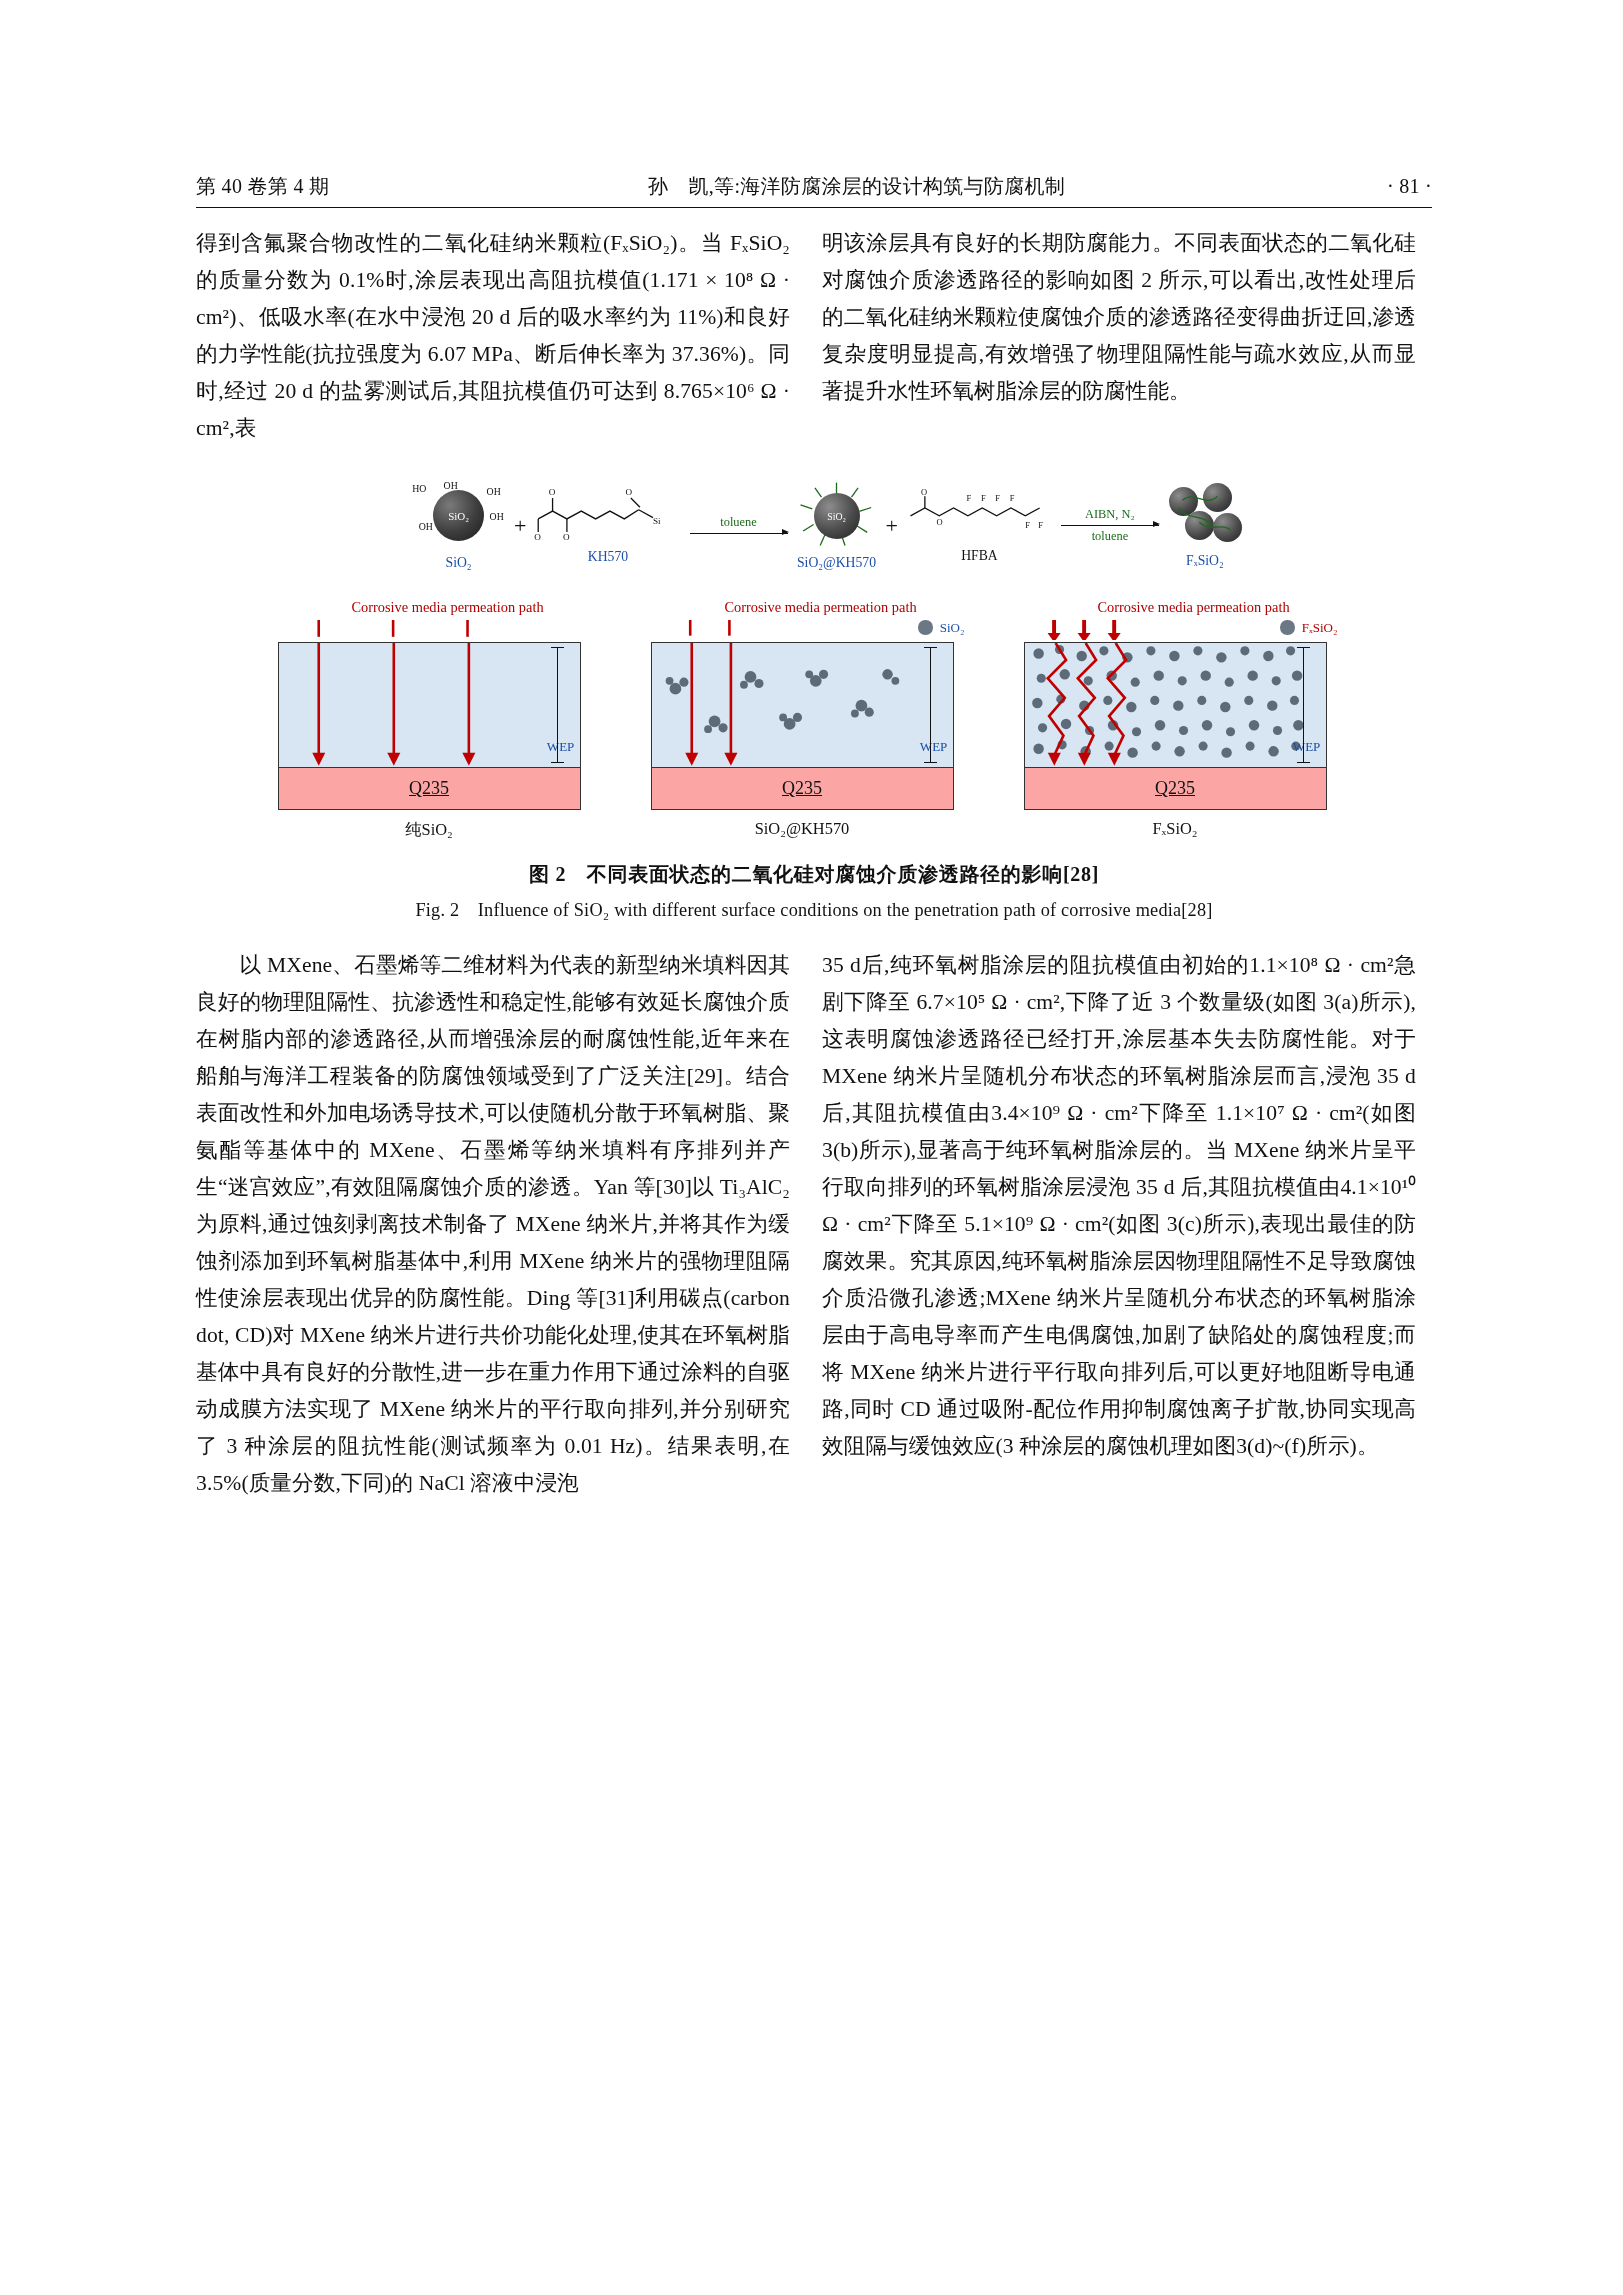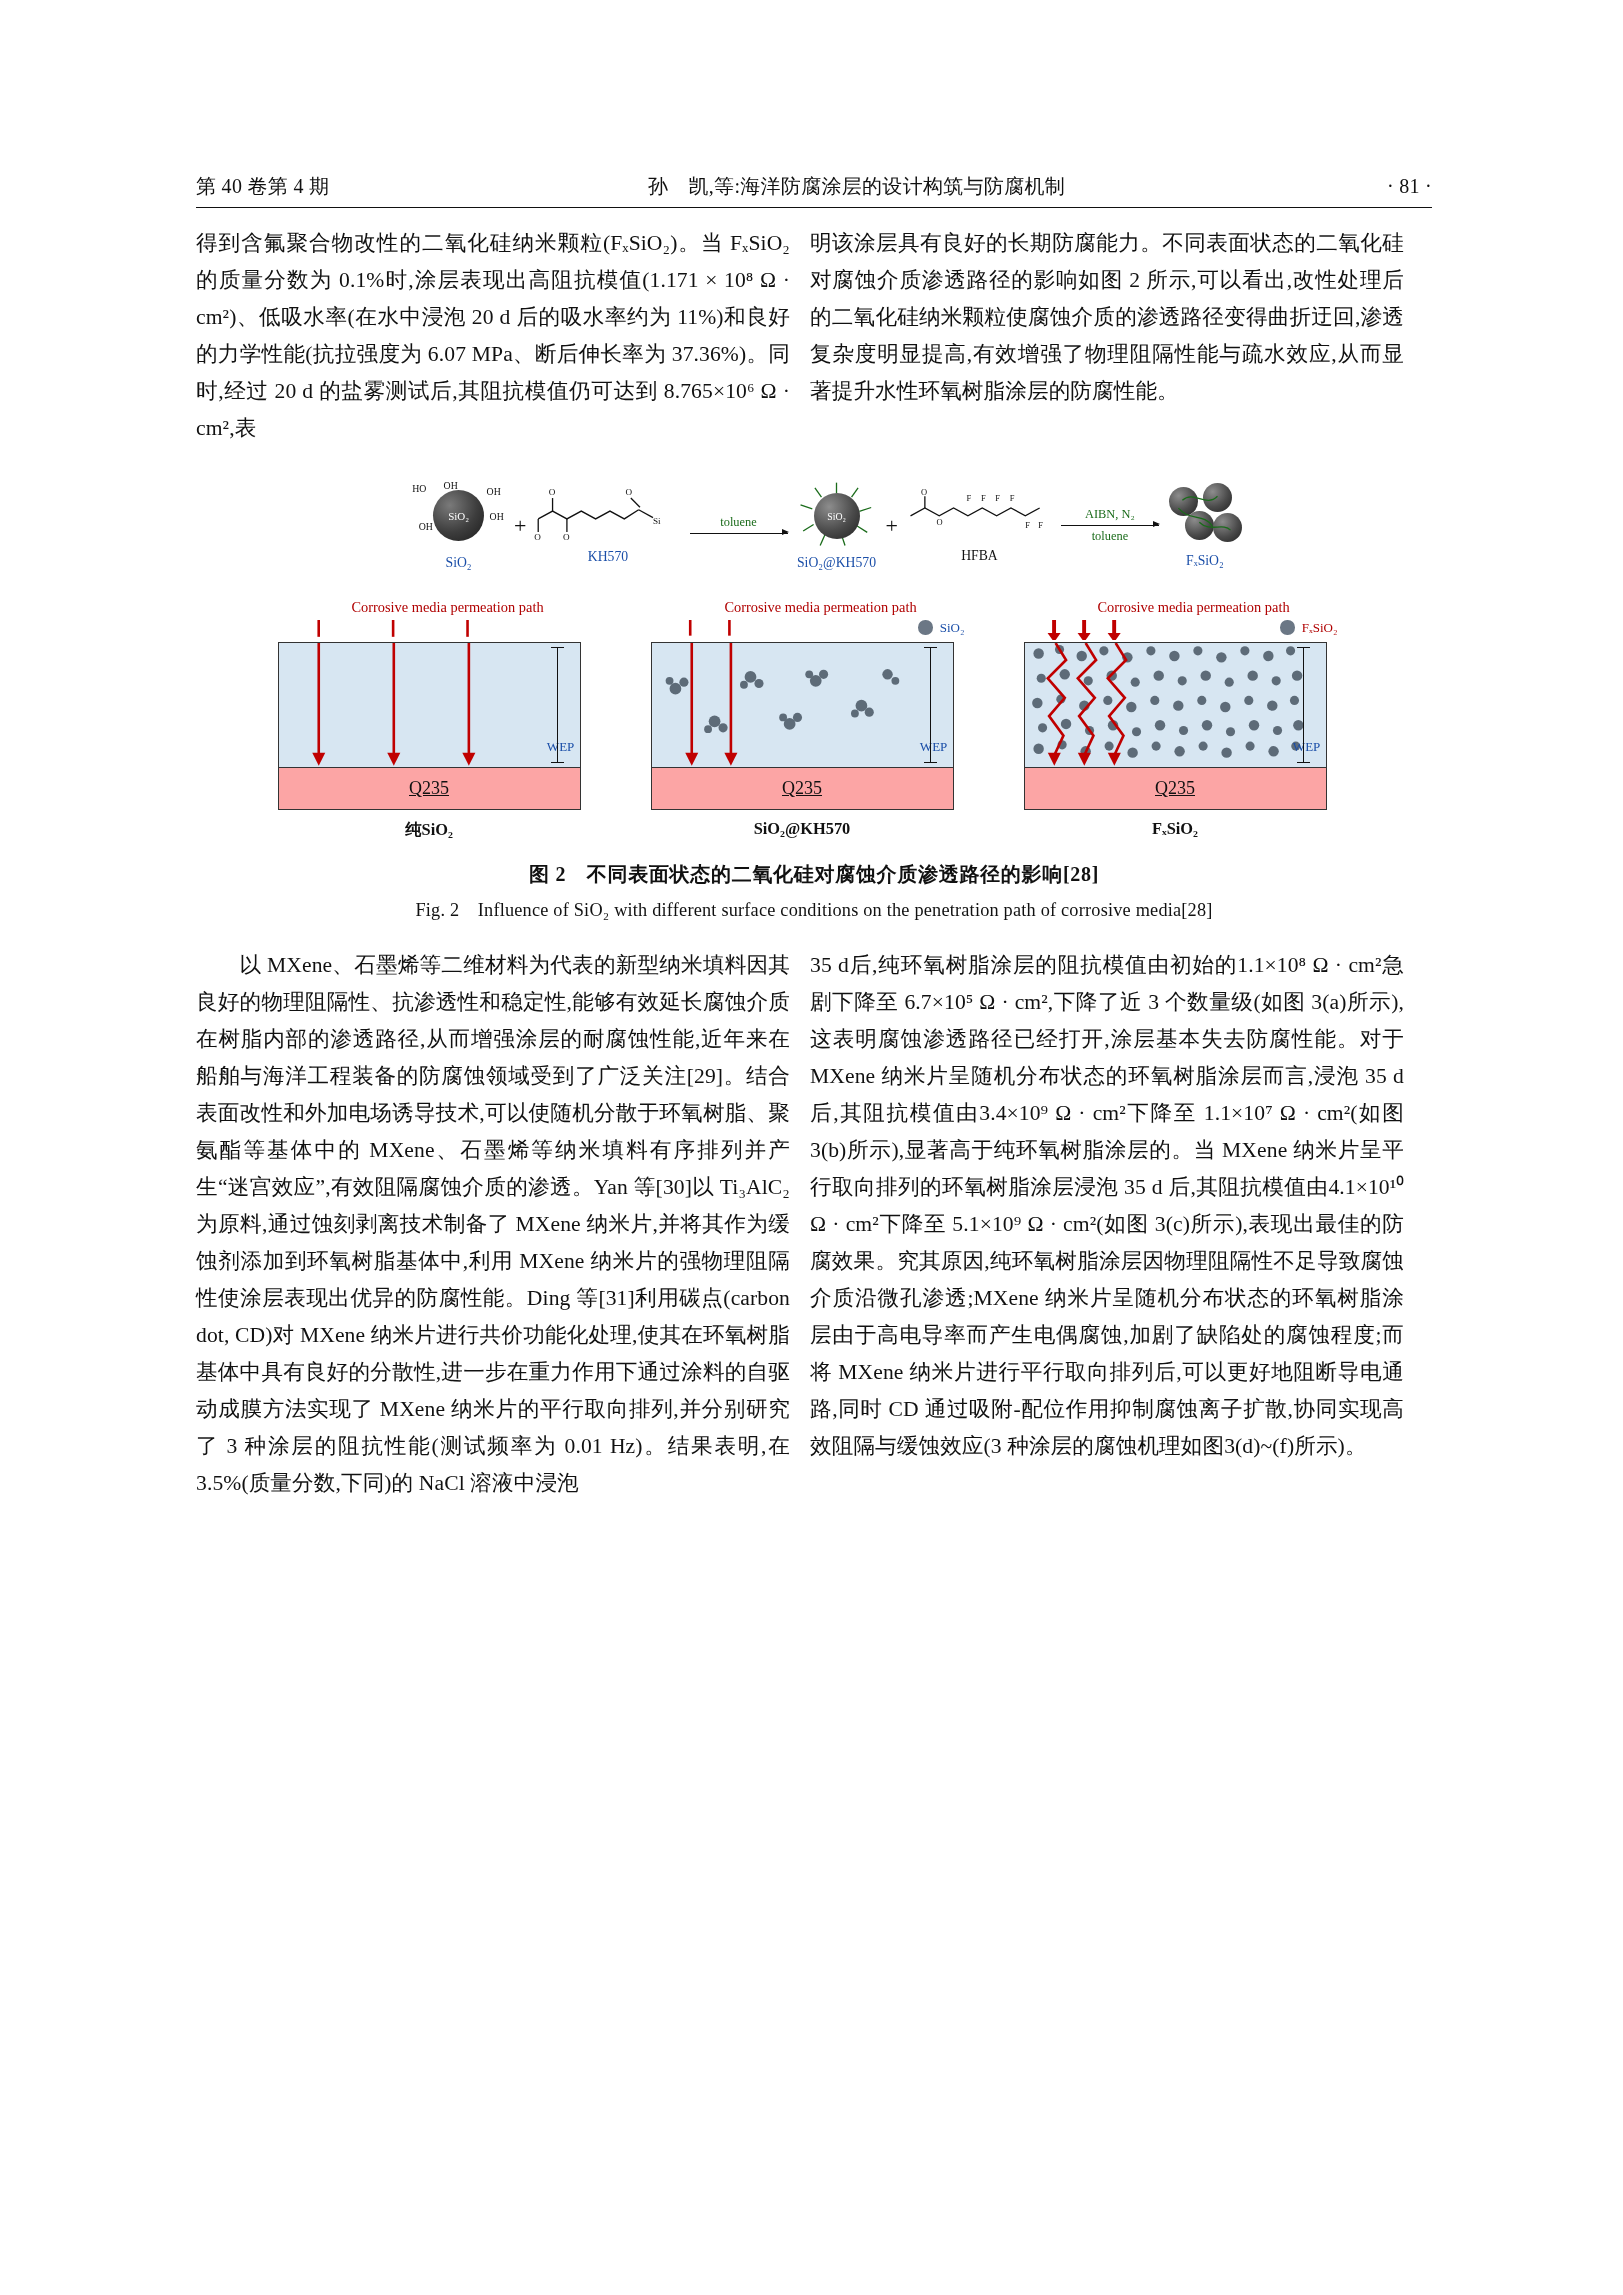--- a/index.html
+++ b/index.html
@@ -35,21 +35,21 @@
   .runhead .rh-mid{flex:1;text-align:center;}
   .runhead .rh-right{width:196px;text-align:right;}
   .rule{
     border:0;
     border-top:1px solid #111;
     margin:5.2px 0 17px 0;
   }
   
   .cols{
     display:flex;
-    gap:20px;
+    gap:32px;
   }
   .col{
     width:594px;
   }
   p.tx{
     margin:0 0 0 0;
     font-size:21.6px;
     line-height:37px;
     text-align:justify;
     text-justify:inter-ideograph;
@@ -202,21 +202,20 @@
   .side-arrow .cap-t,.side-arrow .cap-b{
     position:absolute;left:6.5px;width:13px;height:0;border-top:1px solid #111;
   }
   .side-arrow .cap-t{top:3.9px;}
   .side-arrow .cap-b{bottom:3.9px;}
   .panel-foot{
     text-align:center;
     font-size:16.4px;
     margin-top:9.2px;
     margin-right:37px;
-    font-weight:bold;
   }
 </style>
 </head>
 <body>
 
 <div class="page">
   <div class="content">
 
     <div class="runhead">
       <div class="rh-left">第 40 卷第 4 期</div>

